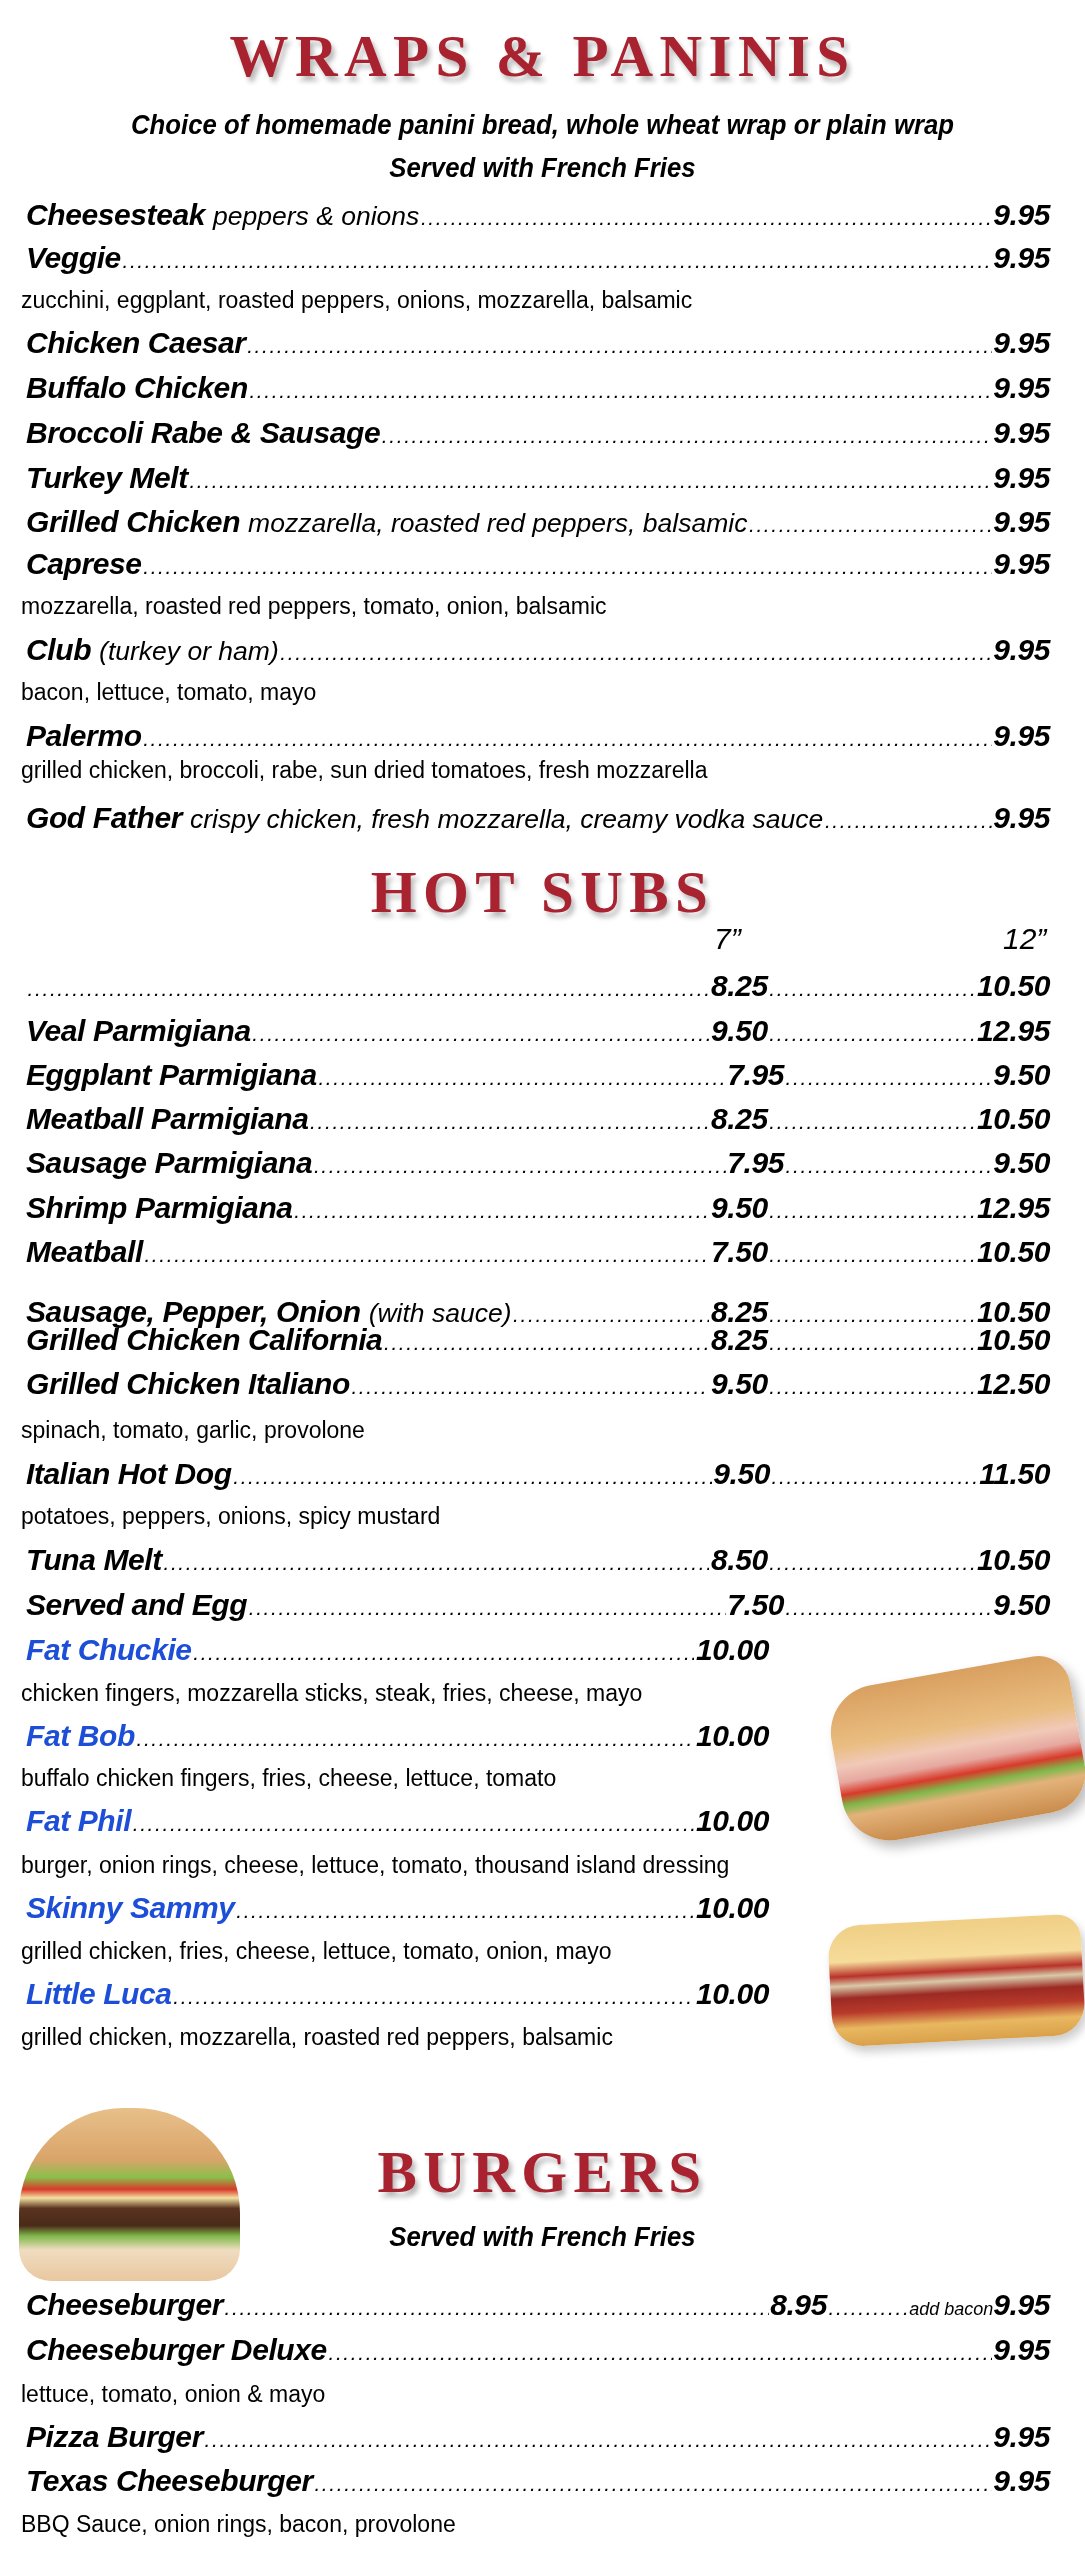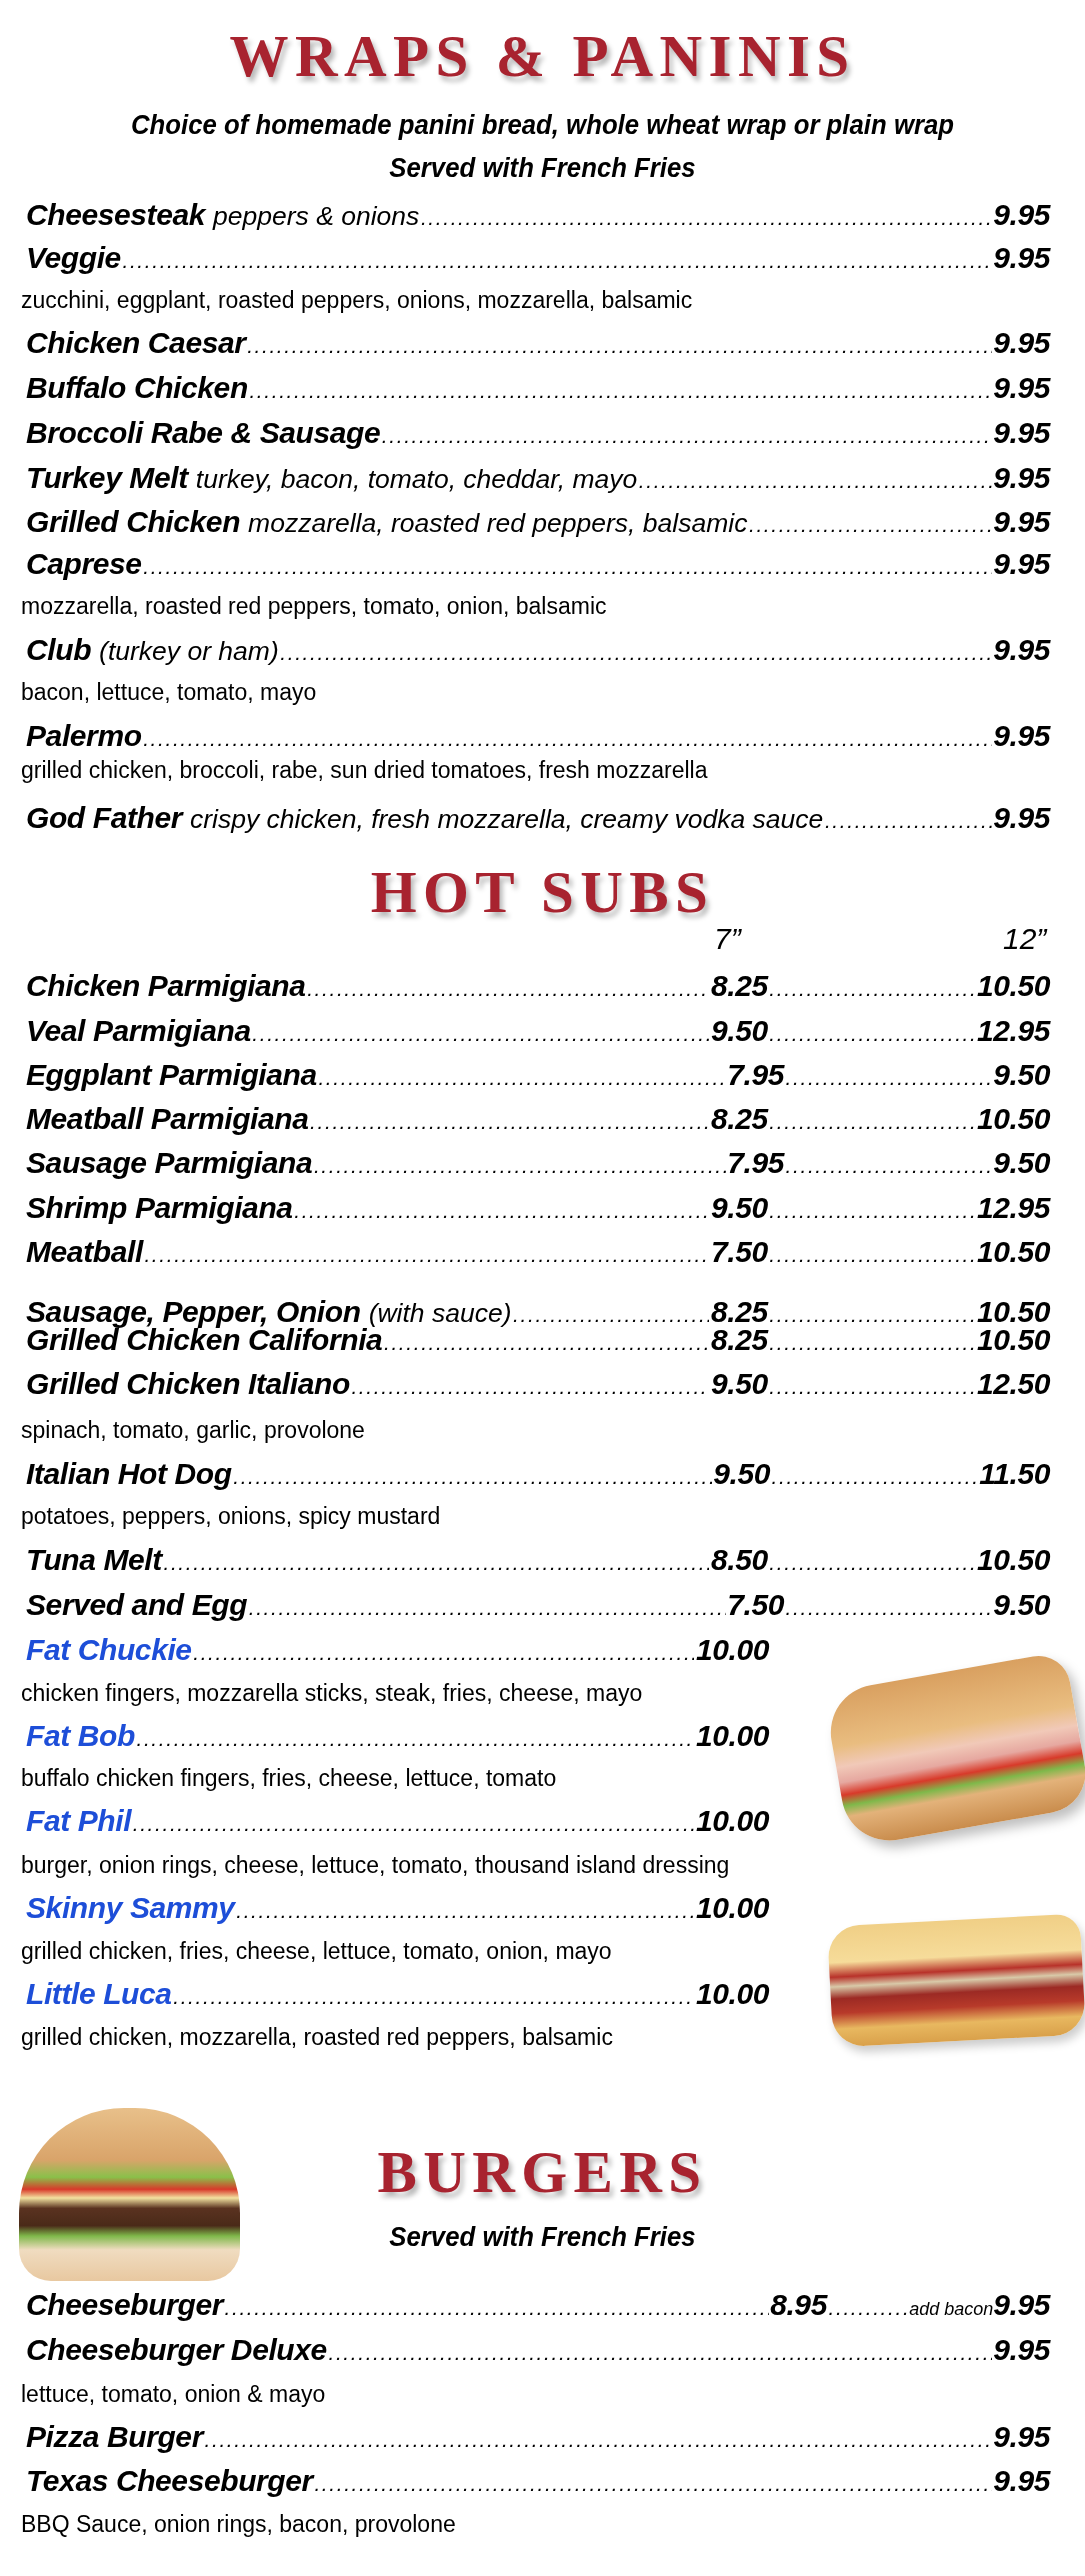--- a/index.html
+++ b/index.html
@@ -74,21 +74,20 @@
     <span class="dots"></span>
     <span class="price">9.95</span>
   </div>
   <div class="row" style="top:413px;">
     <span class="name">Broccoli Rabe &amp; Sausage</span>
     <span class="dots"></span>
     <span class="price">9.95</span>
   </div>
   <div class="row" style="top:458px;">
     <span class="name">Turkey Melt</span>
-    <span class="note">turkey, bacon, tomato, cheddar, mayo</span>
     <span class="dots"></span>
     <span class="price">9.95</span>
   </div>
   <div class="row" style="top:502px;">
     <span class="name">Grilled Chicken</span>
     <span class="note">mozzarella, roasted red peppers, balsamic</span>
     <span class="dots"></span>
     <span class="price">9.95</span>
   </div>
   <div class="row" style="top:544px;">
@@ -117,21 +116,20 @@
     <span class="price">9.95</span>
   </div>
 </section>
 
 <section>
   <div class="heading" style="top:860px;">HOT SUBS</div>
   <div class="sizehdr" style="top:921px; left:714px;">7”</div>
   <div class="sizehdr" style="top:921px; left:1003px;">12”</div>
 
   <div class="row two" style="top:966px;">
-    <span class="name">Chicken Parmigiana</span>
     <span class="dots d1"></span>
     <span class="price p7">8.25</span>
     <span class="dots d2"></span>
     <span class="price p12">10.50</span>
   </div>
   <div class="row two" style="top:1011px;">
     <span class="name">Veal Parmigiana</span>
     <span class="dots d1"></span>
     <span class="price p7">9.50</span>
     <span class="dots d2"></span>

